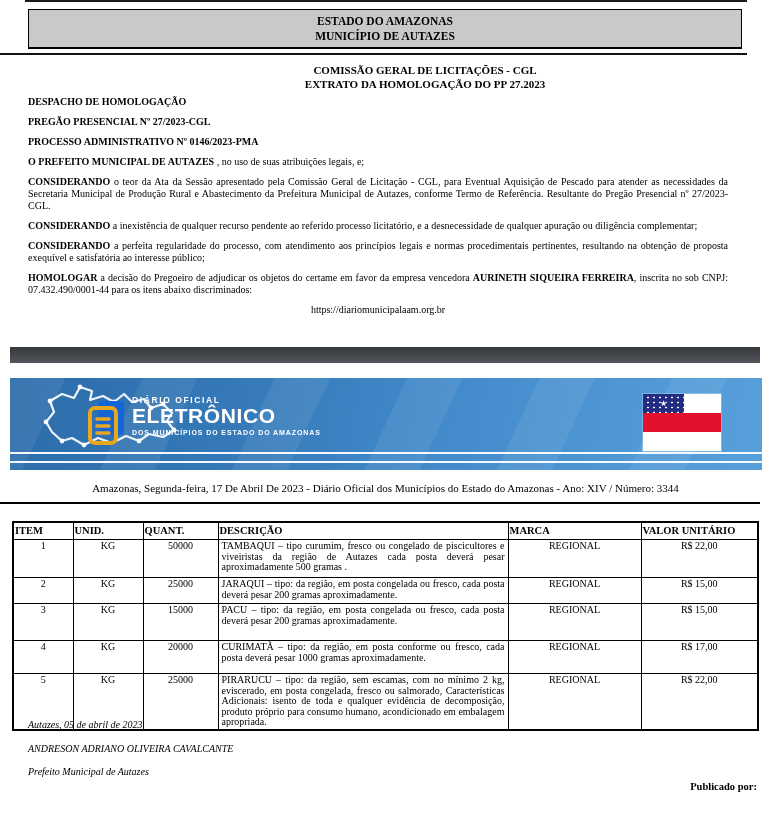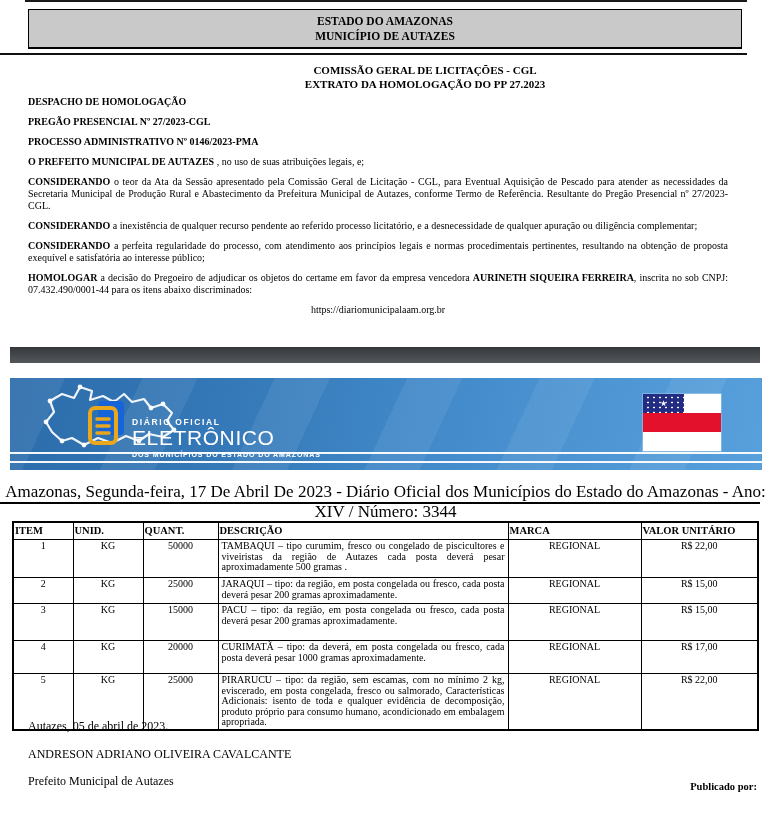--- a/index.html
+++ b/index.html
@@ -36,53 +36,53 @@
     position:absolute; top:378px; left:10px; width:752px; height:92px; overflow:hidden;
     background:linear-gradient(100deg,#2c6cab 0%,#3579b8 30%,#4189c9 55%,#4f97d4 80%,#57a0dc 100%);
   }
   .banner::before {
     content:""; position:absolute; inset:0;
     background:repeating-linear-gradient(115deg, rgba(255,255,255,0.07) 0 50px, rgba(255,255,255,0) 50px 120px);
   }
   .map-svg { position:absolute; left:30px; top:2px; }
   .doc-icon { position:absolute; left:76px; top:22px; }
   .logo-text { position:absolute; left:122px; top:17px; color:#fff;
-    font-family:"Liberation Sans","DejaVu Sans",sans-serif;margin-top:22px; }
+    font-family:"Liberation Sans","DejaVu Sans",sans-serif; }
   .lt1 { font-size:8.5px; font-weight:bold; letter-spacing:1.6px; }
-  .lt2 { font-size:21px; font-weight:400; letter-spacing:0.6px; line-height:1.05; }
+  .lt2 { font-size:21px; font-weight:700; letter-spacing:0.6px; line-height:1.05; }
   .lt3 { font-size:7px; font-weight:bold; letter-spacing:0.9px; margin-top:2px; }
   .banner-lines { position:absolute; left:0; right:0; bottom:7px; height:7px;
     border-top:2px solid rgba(255,255,255,0.95); border-bottom:2px solid rgba(255,255,255,0.95); }
   
   .flag { position:absolute; left:633px; top:16px; width:78px; height:57px;
     box-shadow:0 0 0 1px rgba(255,255,255,0.25); }
   .flag .stripe { width:100%; height:33.34%; }
   .s-white { background:#fff; }
   .s-red { background:#e4112d; }
   .canton { position:absolute; top:0; left:0; width:53%; height:33.34%; background:#232c83;
     background-image:radial-gradient(circle, #fff 0.7px, rgba(0,0,0,0) 1.2px);
     background-size:6px 5px; background-position:2px 1px; }
   .canton-star { position:absolute; top:50%; left:50%; transform:translate(-50%,-52%);
     color:#fff; font-size:8px; line-height:1;
     font-family:"DejaVu Sans",sans-serif; text-shadow:0 0 1px #232c83, 0 0 2px #232c83; }
   
-  .dateline { position:absolute; top:482px; left:0; width:771px; text-align:center; font-size:17px; }
+  .dateline { position:absolute; top:482px; left:0; width:771px; text-align:center; font-size:11px; }
   .rule2 { position:absolute; top:502px; left:0; width:760px; height:2px; background:#000; }
   
   table.items { position:absolute; top:521px; left:12px; width:745px;
     border-collapse:collapse; border:2px solid #000; font-size:10px; table-layout:fixed; }
   table.items th, table.items td { border:1px solid #000; vertical-align:top; line-height:1.05; }
   table.items th { font-size:10.5px; font-weight:bold; text-align:left; padding:2px 1px; height:12px; }
   table.items td { padding:1px 3px; }
   td.c { text-align:center; padding:1px 1px; }
   td.desc { text-align:justify; }
   tr.r1 td { height:35px; } tr.r2 td { height:23px; } tr.r3 td { height:34px; }
   tr.r4 td { height:30px; } tr.r5 td { height:53px; }
   
-  .closing { position:absolute; top:719px; left:28px; font-size:12px; }
+  .closing { position:absolute; top:719px; left:28px; font-size:10px;font-style:italic; }
   .closing p { margin:0 0 12.5px 0; }
   .published { position:absolute; top:780px; right:14px; text-align:right;
     font-size:10.5px; line-height:1.25; }
   .published .name-line { padding-right:14px; }
   .bottom-rule { position:absolute; top:810px; left:0; width:771px; height:3px; background:#b6bdc6; }
   b.lbl { font-weight:bold; }
 </style>
 </head>
 <body>
 
@@ -201,21 +201,21 @@
         <td class="c">KG</td>
         <td class="c">15000</td>
         <td class="desc">PACU – tipo: da região, em posta congelada ou fresco, cada posta deverá pesar 200 gramas aproximadamente.</td>
         <td class="c">REGIONAL</td>
         <td class="c">R$ 15,00</td>
       </tr>
       <tr class="r4">
         <td class="c">4</td>
         <td class="c">KG</td>
         <td class="c">20000</td>
-        <td class="desc">CURIMATÃ – tipo: da deverá, em posta congelada ou fresco, cada posta deverá pesar 1000 gramas aproximadamente.</td>
+        <td class="desc">CURIMATÃ – tipo: da região, em posta conforme ou fresco, cada posta deverá pesar 1000 gramas aproximadamente.</td>
         <td class="c">REGIONAL</td>
         <td class="c">R$ 17,00</td>
       </tr>
       <tr class="r5">
         <td class="c">5</td>
         <td class="c">KG</td>
         <td class="c">25000</td>
         <td class="desc">PIRARUCU – tipo: da região, sem escamas, com no mínimo 2 kg, eviscerado, em posta congelada, fresco ou salmorado, Características Adicionais: isento de toda e qualquer evidência de decomposição, produto próprio para consumo humano, acondicionado em embalagem apropriada.</td>
         <td class="c">REGIONAL</td>
         <td class="c">R$ 22,00</td>

